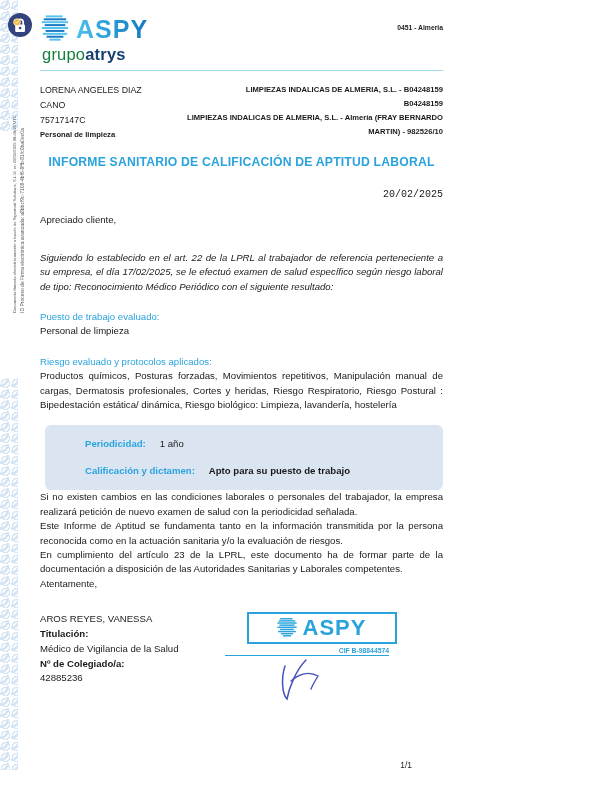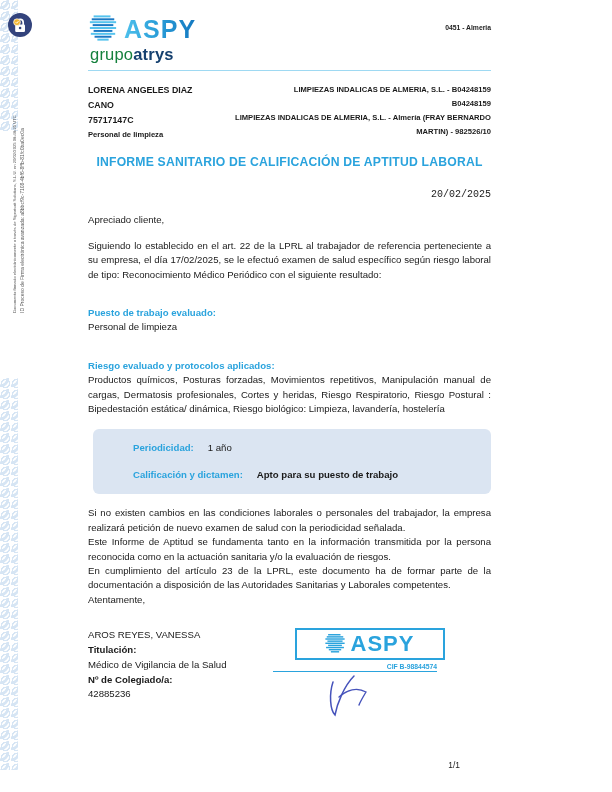--- a/index.html
+++ b/index.html
@@ -3,21 +3,20 @@
 <meta charset="utf-8">
 <style>
   html,body{margin:0;padding:0;background:#ffffff;}
   .page{
     position:relative;
     width:488px;height:792px;
     background:#ffffff;
     font-family:"Liberation Sans",sans-serif;
     color:#1a1a1a;
     overflow:hidden;
-    padding-left:48px;
   }
   
   .lattice{
     position:absolute;left:0;width:18px;
     background-image:
       radial-gradient(circle at 50% 50%, transparent 40%, #d6e5f4 43%, #d6e5f4 58%, transparent 61%),
       radial-gradient(circle at 0% 0%, transparent 40%, #d6e5f4 43%, #d6e5f4 58%, transparent 61%);
     background-size:11px 11px;
   }
   .lattice-top{top:0;height:132px;}
@@ -54,48 +53,48 @@
   .logo-group{font-size:16.5px;margin-top:2px;margin-left:2px;letter-spacing:0.2px;}
   .logo-grupo{color:#15803d;font-weight:400;}
   .logo-atrys{color:#15406f;font-weight:bold;}
   .office-code{font-size:6.8px;font-weight:bold;color:#222;margin-top:10px;}
 
   .header-rule{border:none;border-top:1.6px solid #9ed9f2;margin:7px 0 0 0;}
 
   
   .parties-row{display:flex;justify-content:space-between;margin-top:12px;}
   .worker-col{line-height:15px;}
-  .worker-name,.worker-dni{font-size:8.8px;font-weight:bold;}
+  .worker-name,.worker-dni{font-size:8.8px;font-weight:normal;}
   .worker-job{font-size:7.6px;font-weight:bold;line-height:13px;}
   .company-col{width:330px;text-align:right;font-size:7.6px;font-weight:bold;line-height:14px;}
 
   
   .report-title{
     margin-top:14px;text-align:center;
     color:#2aa3dd;font-size:12.2px;font-weight:bold;letter-spacing:0.2px;
   }
   .report-date{margin-top:20px;text-align:right;font-size:10px;font-family:Liberation Mono, monospace;}
   .para{font-size:9.6px;line-height:1.5;text-align:justify;}
   .greeting{margin-top:13px;text-align:left;}
-  .intro{margin-top:12px;}
-  .section-label{margin-top:24px;color:#2aa3dd;font-size:9.6px;font-weight:bold;line-height:1.5;}
+  .intro{margin-top:24px;font-style:italic;}
+  .section-label{margin-top:16px;color:#2aa3dd;font-size:9.6px;font-weight:normal;line-height:1.5;}
   .section-value{font-size:9.6px;line-height:1.5;text-align:justify;}
 
   .result-box{
     margin-top:13px;margin-left:5px;
     background:#dbe5f2;border-radius:6px;
     padding:13px 16px 14px 40px;
   }
   .box-row{font-size:9.6px;line-height:1.2;}
   .box-row + .box-row{margin-top:15px;}
   .box-label{color:#2aa3dd;font-weight:bold;margin-right:14px;}
   .box-value{color:#1a1a1a;margin-top:27px;}
   .box-value-bold{color:#1a1a1a;font-weight:bold;}
 
-  .closing{margin-top:12px;}
+  .closing{}
   .farewell{margin-top:0;text-align:left;}
 
   
   .sign-row{display:flex;justify-content:space-between;margin-top:21px;}
   .doctor-col{font-size:9.6px;line-height:14.8px;}
   .doctor-col .bold{font-weight:bold;}
   .stamp-col{width:176px;margin-right:42px;position:relative;}
   .stamp-box{
     border:2px solid #2aa3dd;background:#fff;
     width:132px;margin-left:22px;

